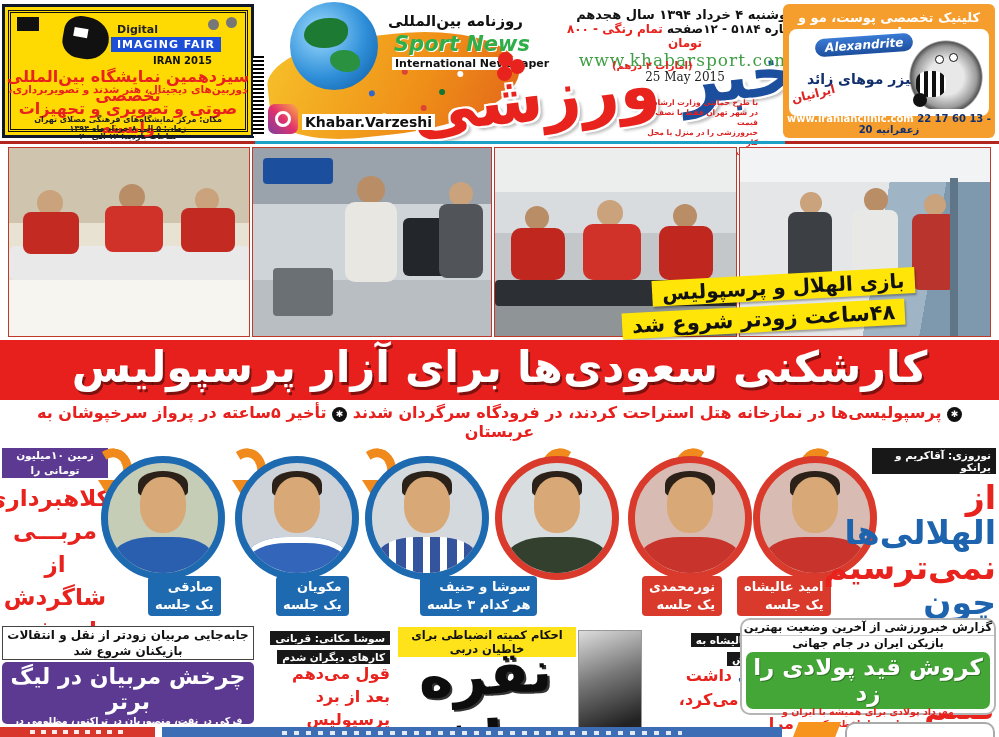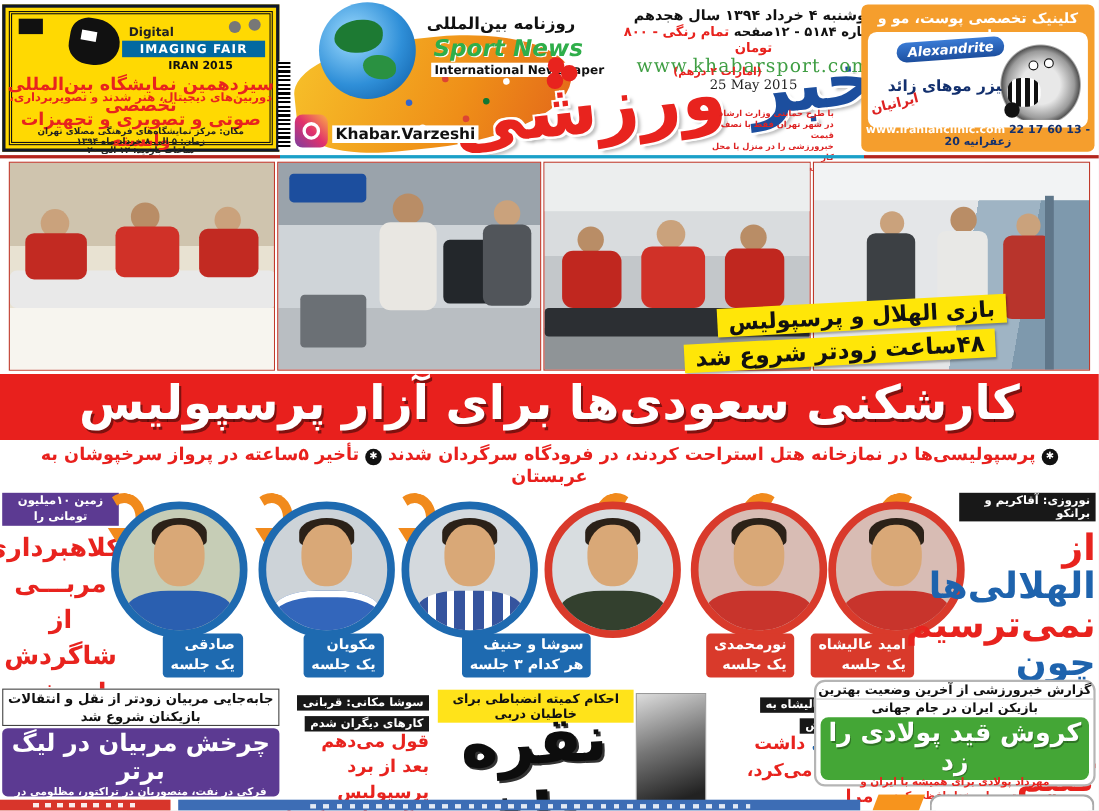--- a/index.html
+++ b/index.html
@@ -9,21 +9,21 @@
   .rtl{direction:rtl;}
   .b{font-weight:bold;}
   .ctr{text-align:center;}
   .rgt{text-align:right;}
 
   
   .ad-left{left:2px;top:4px;width:252px;height:134px;background:#ffd902;border:3px solid #0f172a;box-sizing:border-box;}
   .ad-left .frame{position:absolute;inset:3px;border:3px double #111;}
   .ad-red-line{color:#e8231e;font-size:16px;font-weight:bold;width:100%;text-align:center;}
   .ad-blk-line{color:#222;font-size:8px;font-weight:bold;width:100%;text-align:center;}
-  .imaging-bar{background:#0369a1;color:#fff;font-size:11px;font-weight:bold;padding:1px 16px;letter-spacing:1px;}
+  .imaging-bar{background:#1d4ed8;color:#fff;font-size:11px;font-weight:bold;padding:1px 6px;letter-spacing:1px;}
   .blob{background:#111;border-radius:42% 58% 55% 45%;transform:rotate(10deg);}
   .cam{position:absolute;left:10px;top:12px;width:14px;height:9px;background:#fff;}
   .barcode{left:253px;top:56px;width:11px;height:80px;background:repeating-linear-gradient(180deg,#000 0 2px,#fff 2px 4px);}
 
   .ad-right{left:783px;top:4px;width:212px;height:134px;background:#f59e2d;border-radius:6px;}
   .clinic-head{width:100%;top:6px;color:#fff;font-size:13px;font-weight:bold;text-align:center;}
   .clinic-inner{left:6px;top:25px;width:200px;height:87px;background:#fff;border-radius:8px;overflow:hidden;}
   .alex-pill{left:26px;top:7px;background:linear-gradient(#3a7bd5,#1c4e9e);color:#fff;font-size:12px;font-weight:bold;font-style:italic;padding:2px 10px;border-radius:10px;transform:rotate(-4deg);}
   .laser-txt{left:18px;top:42px;color:#13306e;font-size:14px;font-weight:bold;}
   .iranian{left:2px;top:58px;color:#d22;font-size:12px;font-weight:bold;transform:rotate(-14deg);}

